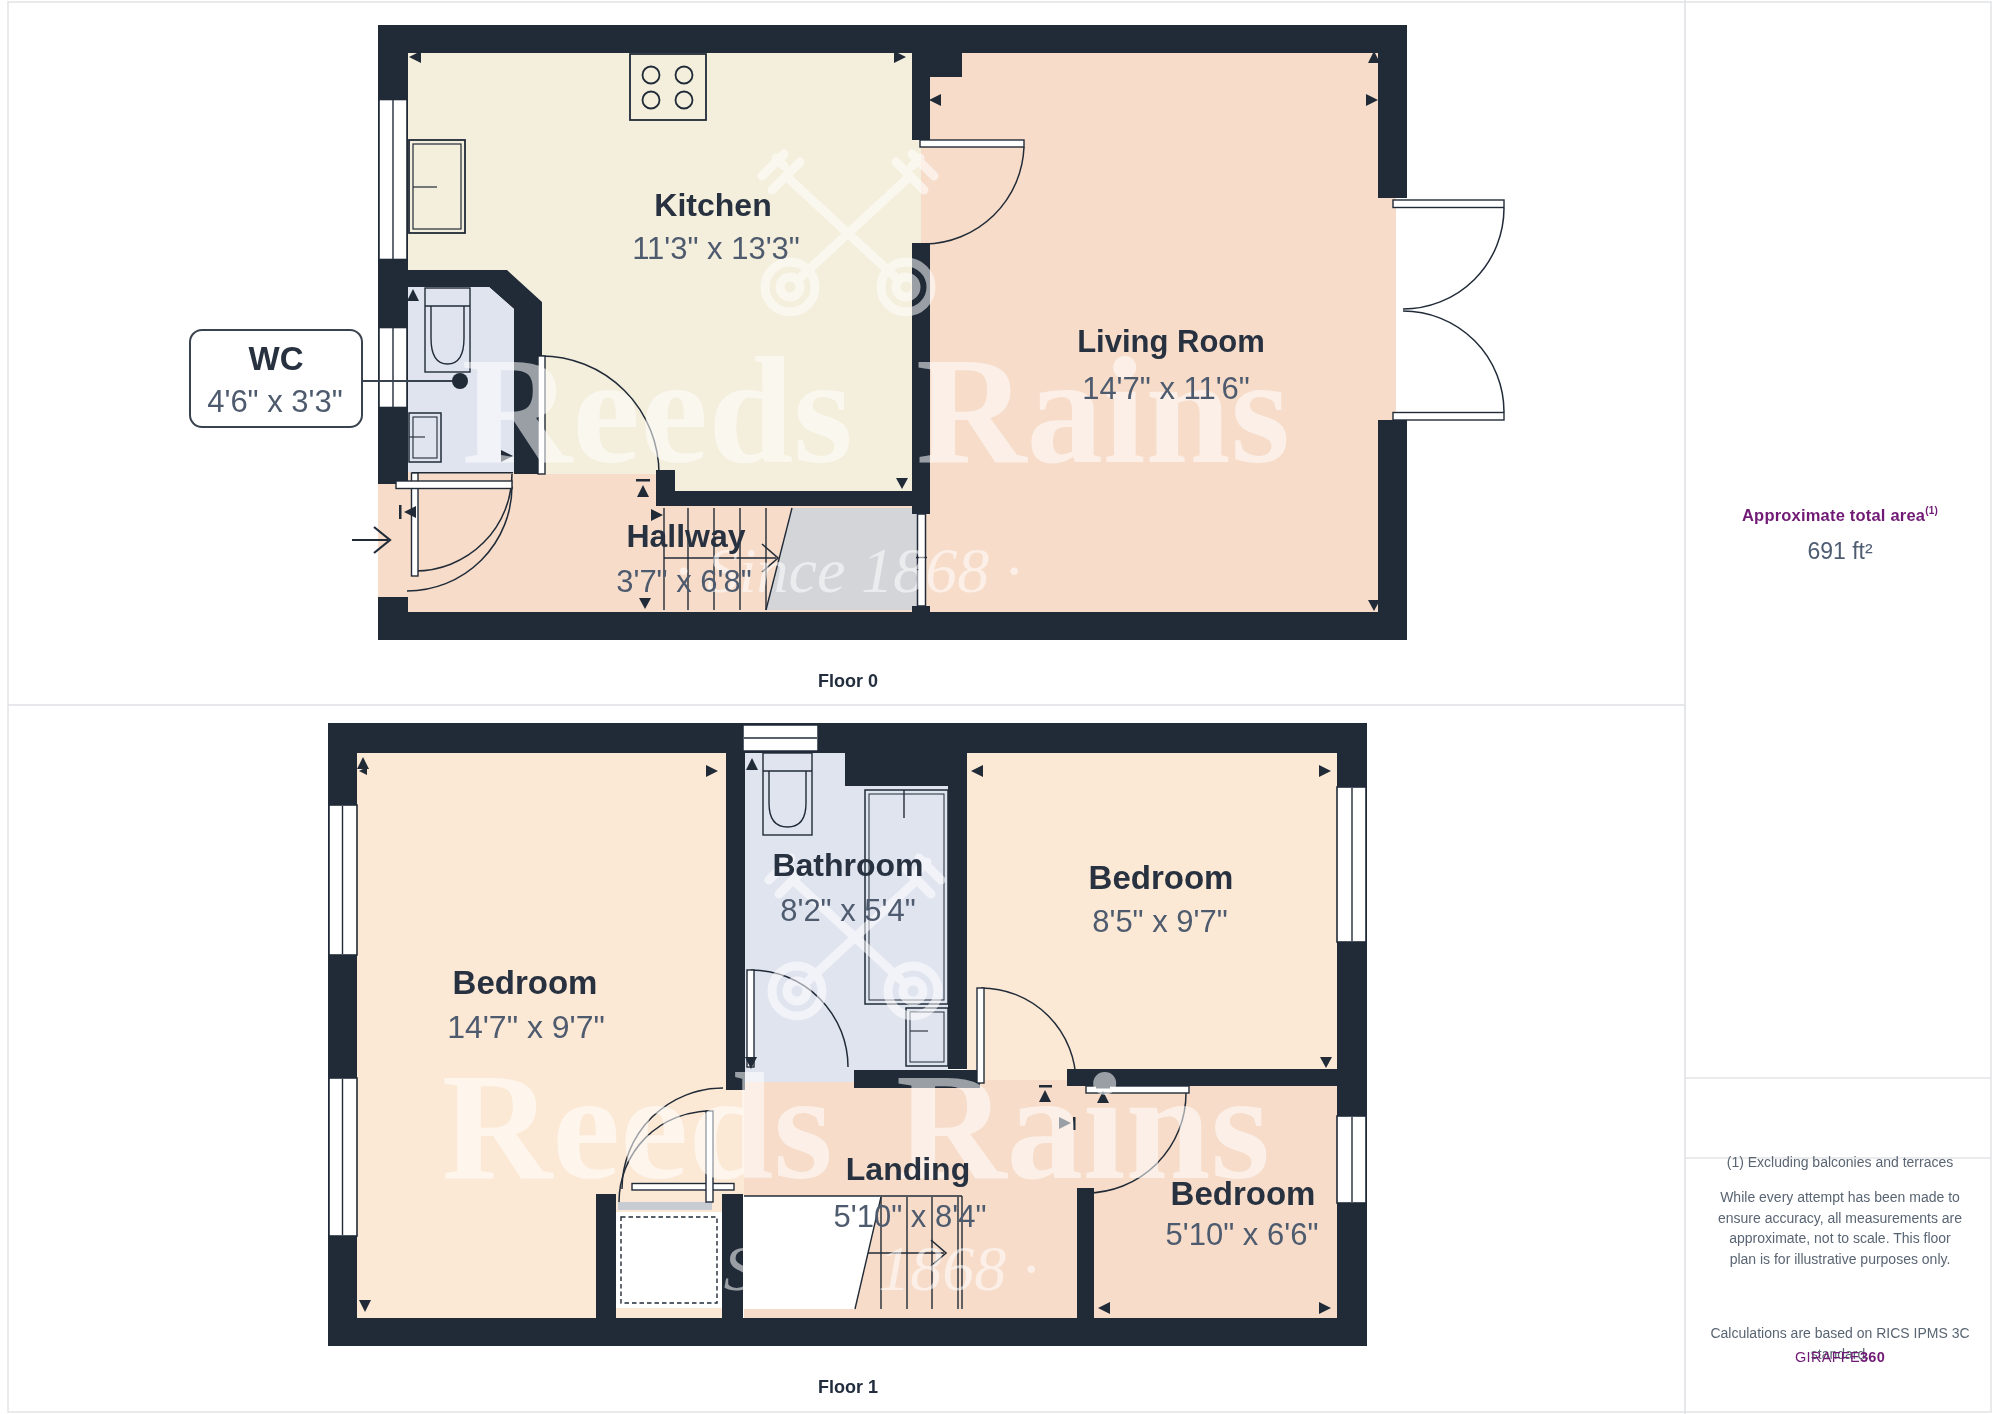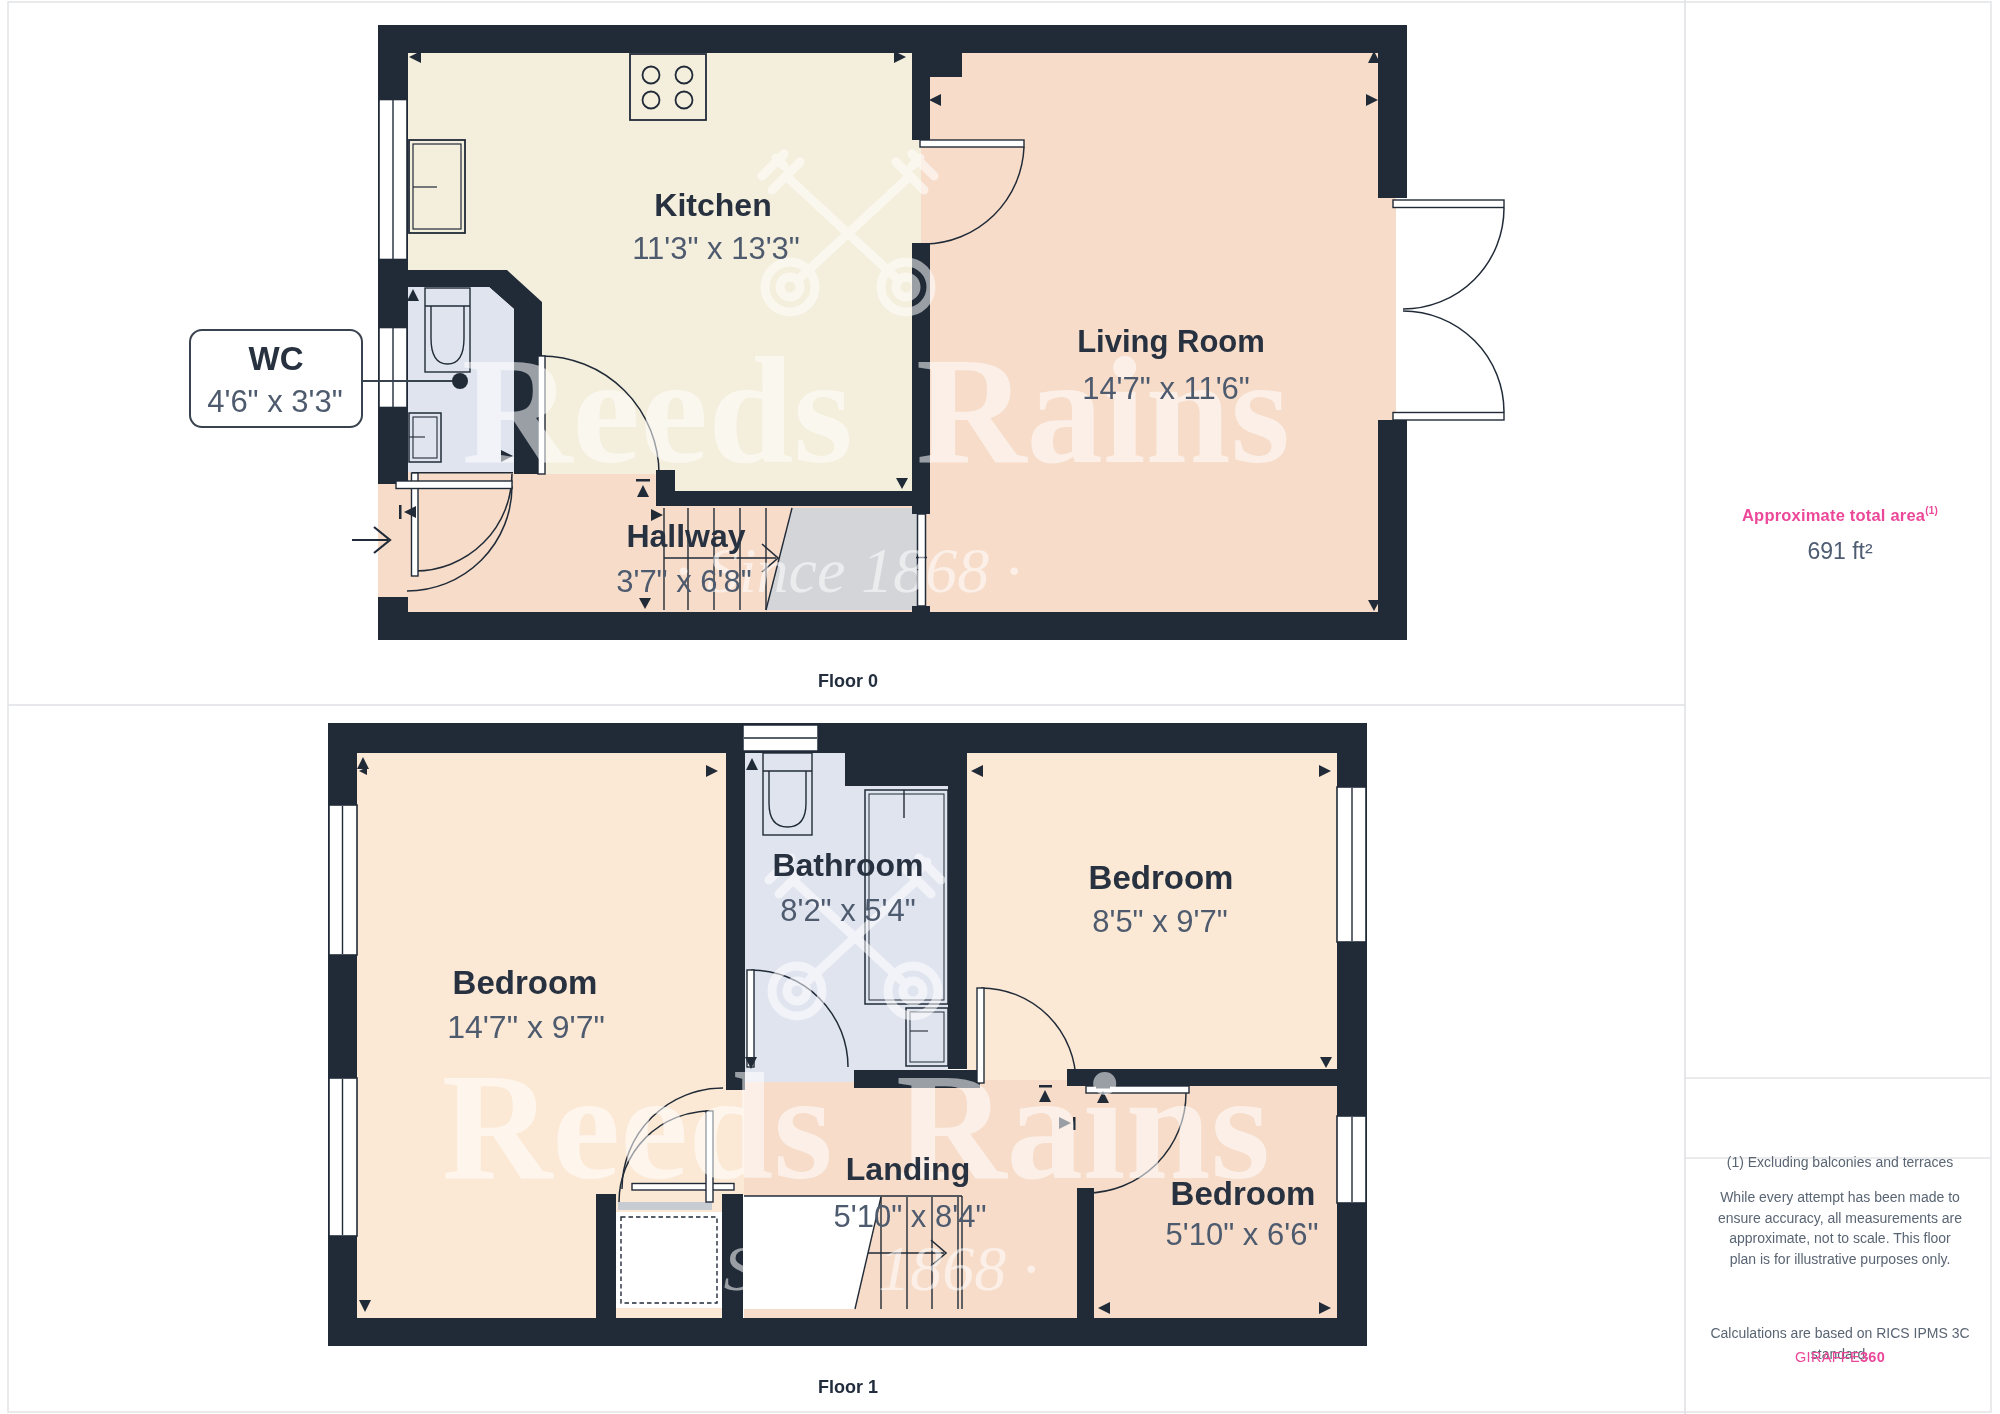--- a/index.html
+++ b/index.html
@@ -1,18 +1,18 @@
 <!DOCTYPE html>
 <html><head>
 <meta charset="utf-8">
 <style>
 html,body{margin:0;padding:0;background:#ffffff;}
 body{width:2000px;height:1414px;position:relative;font-family:"Liberation Sans",sans-serif;overflow:hidden;}
 svg{position:absolute;left:0;top:0;}
-.sb{position:absolute;text-align:center;color:#ec4899;}
+.sb{position:absolute;text-align:center;color:#701a75;}
 .sbdim{color:#5A6573;}
 </style>
 </head>
 <body>
 <svg width="2000" height="1414" viewBox="0 0 2000 1414">
 
 <rect x="8" y="2" width="1983" height="1410" fill="none" stroke="#E4E5E8" stroke-width="1.6"></rect>
 
 <line x1="1685" y1="0" x2="1685" y2="1414" stroke="#DFE1E5" stroke-width="1.6"></line>
 

